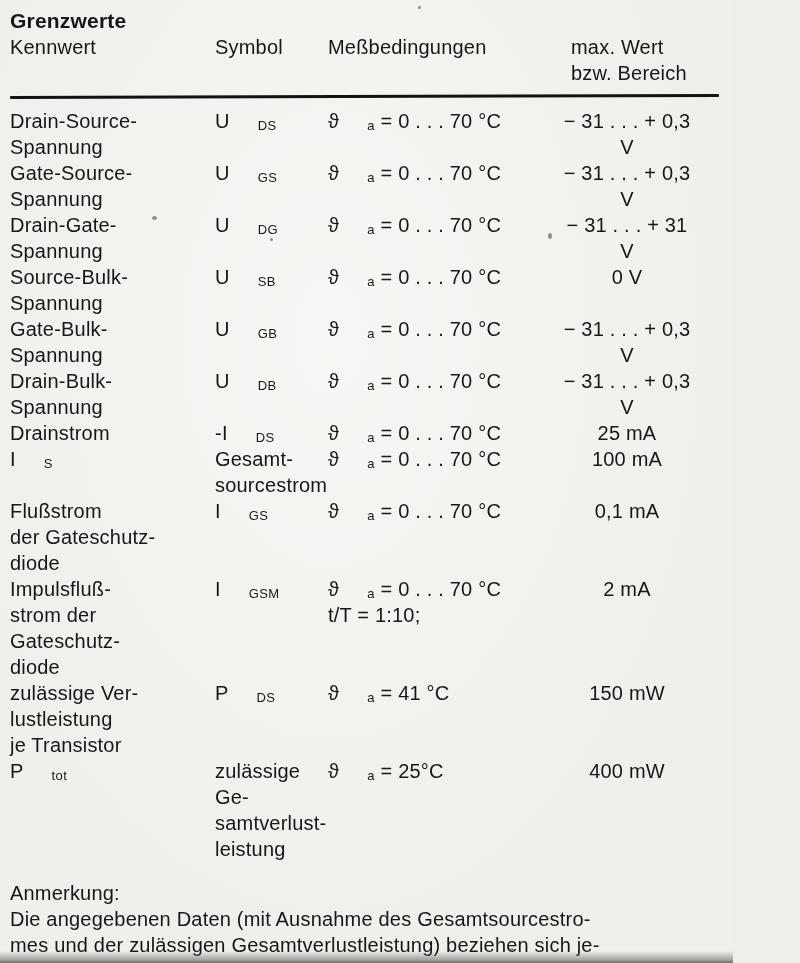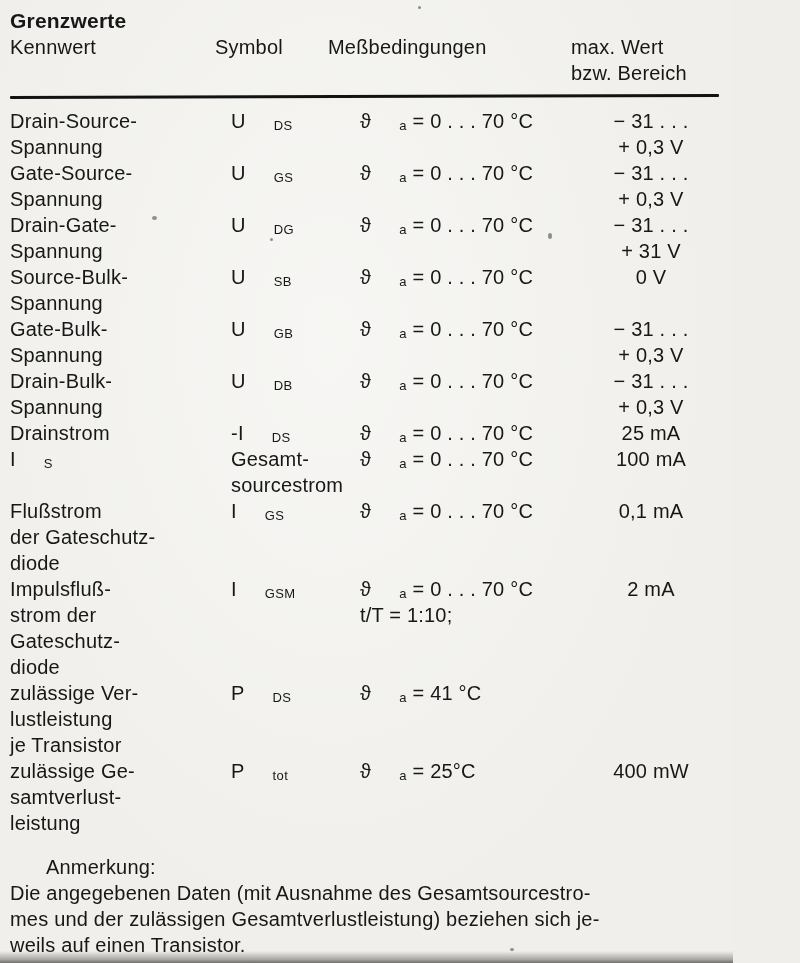--- a/index.html
+++ b/index.html
@@ -37,36 +37,36 @@
   .hdr .h-maxwert { padding-left: 8px; white-space: pre-line; }
 
   .rule {
     height: 3px;
     background: #121212;
     margin: 9px 14px 10px 0;
     transform: rotate(-0.18deg);
     border-radius: 1px;
   }
 
-  .row { margin: 0; gap: 16px; }
+  .row { margin: 0; }
   .cell.name { white-space: pre-line; }
   .cell.value { text-align: center; padding-right: 42px; }
 
   sub {
     font-size: 13px;
     line-height: 0;
     vertical-align: -2px;
     letter-spacing: 0.4px;
     padding-left: 28px;
   }
 
   .cond div { min-height: 26px; }
 
   .note { margin-top: 18px; padding-right: 18px; }
-  .note-label { line-height: 26px; margin-left: 36px; }
+  .note-label { line-height: 26px; }
   .note-text { white-space: pre-line; }
 
   .speck {
     position: absolute;
     background: #3a3a38;
     border-radius: 50%;
     opacity: 0.55;
   }
 
   .scan-edge {
@@ -199,27 +199,28 @@
   </div>
 
   <div class="grid row">
     <div class="cell name">zulässige Ver-
 lustleistung
 je Transistor</div>
     <div class="cell symbol"><span></span><span>P</span><sub>DS</sub></div>
     <div class="cell cond">
             <div><span>ϑ</span><sub>a</sub><span> = 41 °C</span></div>
           </div>
-  </div>
-
-  <div class="grid row">
+    <div class="cell value">150 mW</div>
+  </div>
+
+  <div class="grid row">
+    <div class="cell symbol"><span></span><span>P</span><sub>tot</sub></div>
     <div class="cell name">zulässige Ge-
 samtverlust-
 leistung</div>
-    <div class="cell symbol"><span></span><span>P</span><sub>tot</sub></div>
     <div class="cell cond">
             <div><span>ϑ</span><sub>a</sub><span> = 25°C</span></div>
           </div>
     <div class="cell value">400 mW</div>
   </div>
 </div>
 
     <div class="note">
       <div class="note-label">Anmerkung:</div>
       <div class="note-text">Die angegebenen Daten (mit Ausnahme des Gesamtsourcestro-

